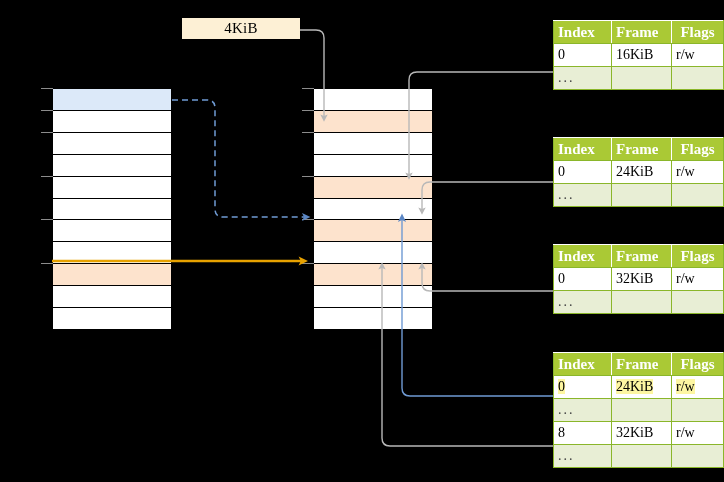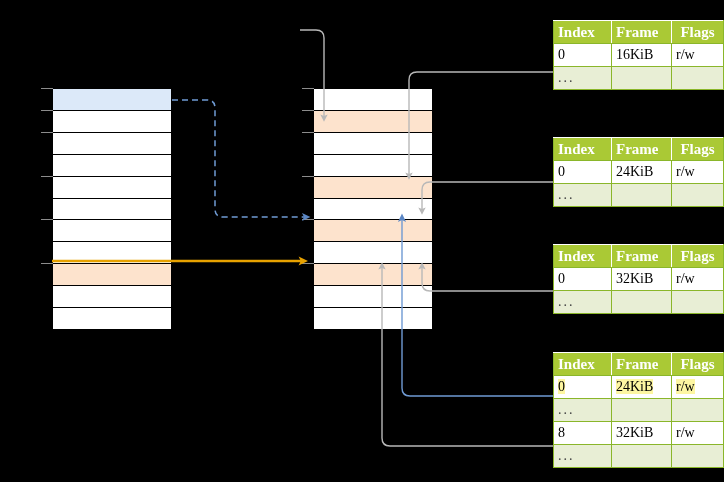--- a/index.html
+++ b/index.html
@@ -110,20 +110,21 @@
     left: 0; top: 0;
     width: 724px; height: 482px;
     pointer-events: none;
   }
 </style>
 </head>
 <body>
 
 <div id="root">
 
+  <div id="size-label" class="abs">4KiB</div>
 
   <div id="col-left" class="abs memcol">
       <div class="cell blue" style="position: relative;">
         <span class="tick" style="top: -1px;"></span>
       </div>
       <div class="cell" style="position: relative;">
         <span class="tick" style="top: -1px;"></span>
       </div>
       <div class="cell" style="position: relative;">
         <span class="tick" style="top: -1px;"></span>

